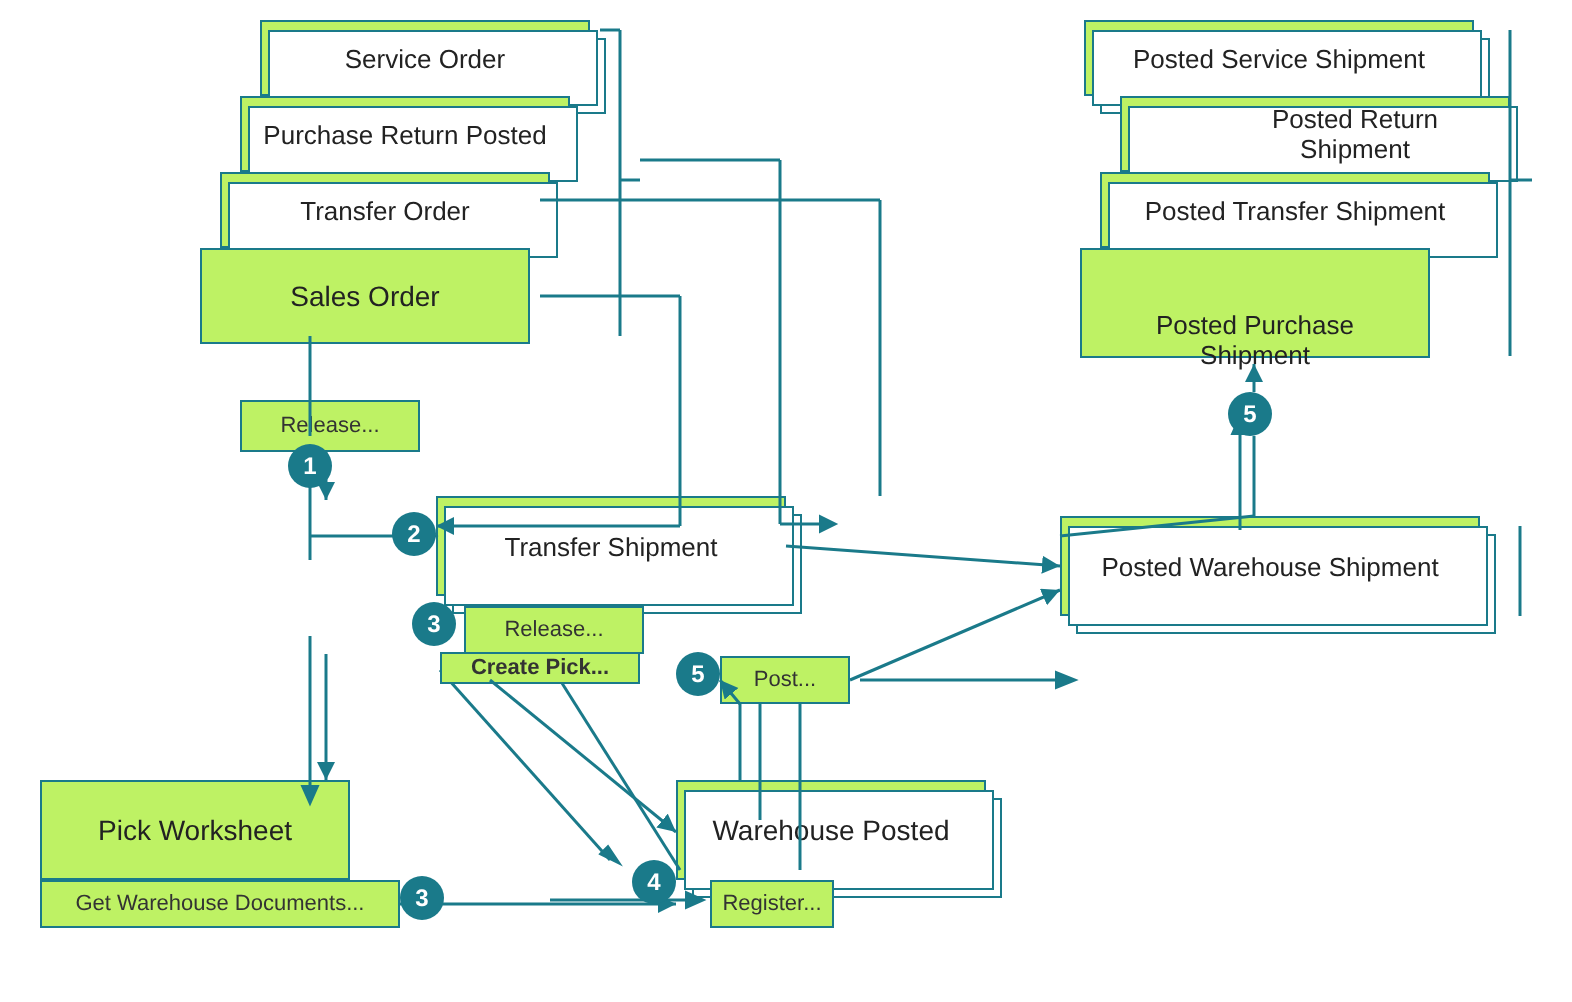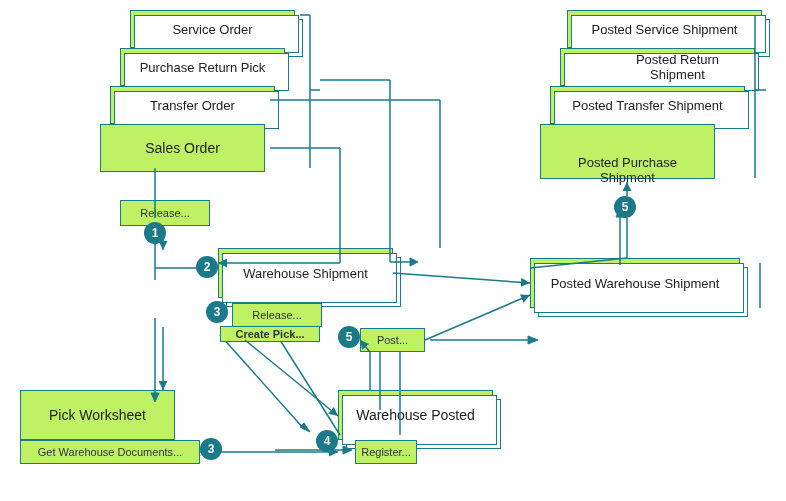--- a/index.html
+++ b/index.html
@@ -128,21 +128,21 @@
 
     <line x1="340" y1="435" x2="280" y2="340"></line>
 
   </svg>
 
   <div class="box stacked stacked2" style="left:130px; top:10px; width:165px; height:38px; z-index:1;">
     <span>Service Order</span>
   </div>
 
   <div class="box stacked" style="left:120px; top:48px; width:165px; height:38px; z-index:2;">
-    <span>Purchase Return Pick</span>
+    <span>Purchase Return Posted</span>
   </div>
 
   <div class="box stacked" style="left:110px; top:86px; width:165px; height:38px; z-index:3;">
     <span>Transfer Order</span>
   </div>
 
   <div class="box" style="left:100px; top:124px; width:165px; height:48px; z-index:4; font-size:14px;">
     <span>Sales Order</span>
   </div>
 
@@ -152,21 +152,21 @@
 
   <div class="circle-num" style="left:144px; top:222px;">
     <span>1</span>
   </div>
 
   <div class="circle-num" style="left:196px; top:256px;">
     <span>2</span>
   </div>
 
   <div class="box stacked stacked2" style="left:218px; top:248px; width:175px; height:50px; z-index:4;">
-    <span>Warehouse Shipment</span>
+    <span>Transfer Shipment</span>
   </div>
 
   <div class="box small-btn" style="left:232px; top:303px; width:90px; height:24px; z-index:5;">
     <span>Release...</span>
   </div>
 
   <div class="circle-num" style="left:206px; top:301px;">
     <span>3</span>
   </div>
 
@@ -199,21 +199,21 @@
   </div>
 
   <div class="box stacked stacked2" style="left:338px; top:390px; width:155px; height:50px; z-index:4; font-size:14px;">
     <span>Warehouse Posted</span>
   </div>
 
   <div class="box small-btn" style="left:355px; top:440px; width:62px; height:24px; z-index:5;">
     <span>Register...</span>
   </div>
 
-  <div class="box stacked stacked2" style="left:567px; top:10px; width:195px; height:38px; z-index:1;">
+  <div class="box stacked stacked2" style="left:542px; top:10px; width:195px; height:38px; z-index:1;">
     <span>Posted Service Shipment</span>
   </div>
 
   <div class="box stacked" style="left:560px; top:48px; width:195px; height:38px; z-index:2;padding-left:48px;">
     <span>Posted Return Shipment</span>
   </div>
 
   <div class="box stacked" style="left:550px; top:86px; width:195px; height:38px; z-index:3;">
     <span>Posted Transfer Shipment</span>
   </div>

